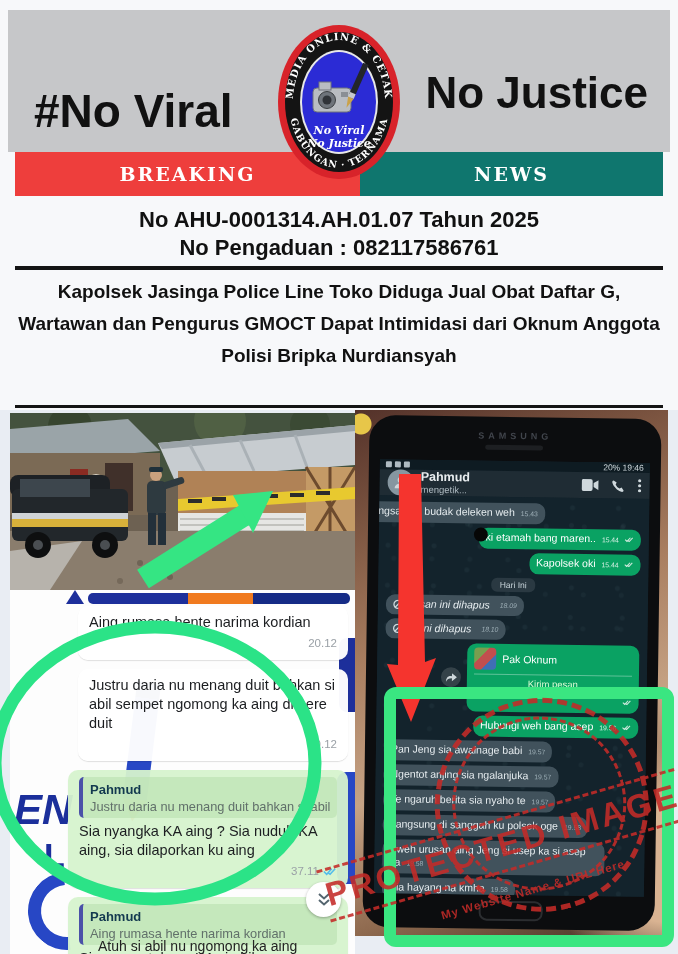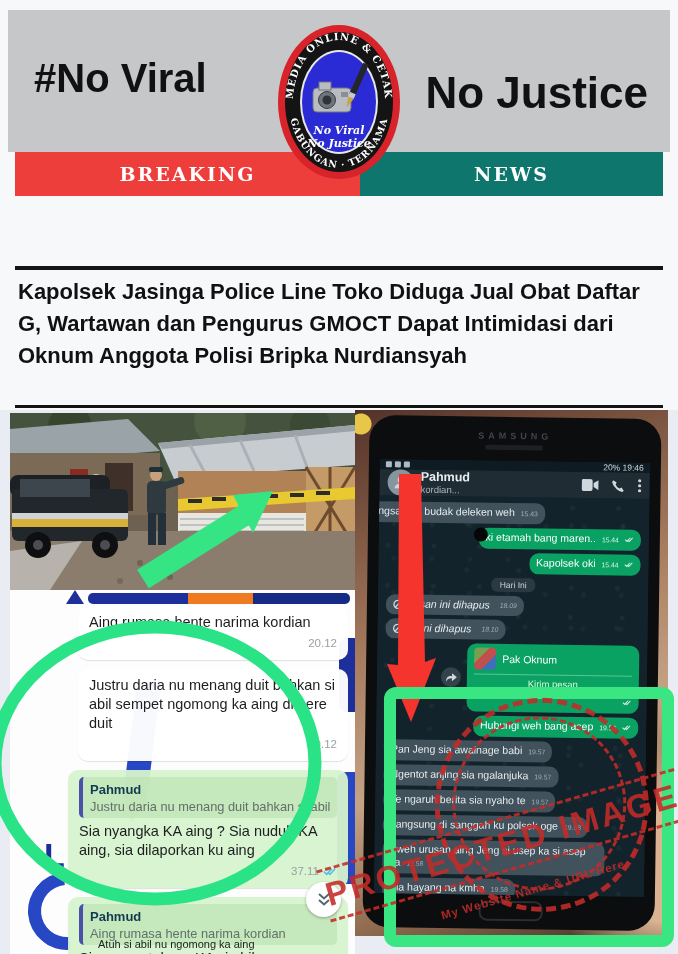--- a/index.html
+++ b/index.html
@@ -2,32 +2,32 @@
 <html><head>
 <meta charset="utf-8">
 <style>
   html,body{margin:0;padding:0}
   .page{position:relative;width:678px;height:954px;background:#f7f8fa;overflow:hidden;
         font-family:"Liberation Sans",sans-serif;color:#111}
   .a{position:absolute}
 
   
   .gray-band{left:8px;top:10px;width:662px;height:142px;background:#c6c7c9}
-  .hv-left{left:34px;top:56px;font-size:40px;font-weight:bold;letter-spacing:0px}
+  .hv-left{left:34px;top:84px;font-size:46px;font-weight:bold;letter-spacing:0px}
   .hv-right{right:30px;top:68px;font-size:44px;font-weight:bold}
   .band{top:152px;height:44px;display:flex;align-items:center;justify-content:center}
   .band-red{left:15px;width:345px;background:#ee3e3c}
   .band-dark{left:360px;width:303px;background:#0f766e}
   .band span{color:#fff;font-family:"DejaVu Serif",serif;font-weight:bold;font-size:19px;letter-spacing:2px}
   .logo{left:277px;top:22px;width:124px;height:160px;z-index:6}
 
   
   .reg{left:0;top:206px;width:678px;text-align:center;font-weight:bold;font-size:22px;line-height:28px}
   .hr1{left:15px;top:266px;width:648px;height:4px;background:#141414}
-  .headline{left:18px;top:276px;width:642px;font-weight:bold;font-size:22px;line-height:32px}
+  .headline{left:18px;top:276px;width:642px;text-align:center;font-weight:bold;font-size:19px;line-height:32px}
   .hr2{left:15px;top:405px;width:648px;height:3px;background:#141414}
 
   
   .collage{left:0;top:410px;width:678px;height:544px;background:#e9edf3}
 
   
   .police-photo{left:10px;top:3px;width:345px;height:177px;overflow:hidden;background:#6d6152}
 
   
   .phone-region{left:355px;top:0;width:313px;height:526px;overflow:hidden;
@@ -90,21 +90,21 @@
   .lchat{left:0;top:16px;width:345px;height:348px;display:flex;flex-direction:column;gap:9px;align-items:flex-end;padding-right:7px;box-sizing:border-box}
   .lbub{border-radius:10px;padding:7px 11px;font-size:14.5px;line-height:19px;color:#1c1e21;box-shadow:0 1px 1px rgba(0,0,0,.12)}
   .lwhite{background:rgba(255,255,255,.97);width:248px}
   .lgreen{background:rgba(214,243,205,.95);width:258px}
   .ltime{display:flex;justify-content:flex-end;align-items:center;gap:3px;font-size:11.5px;color:#9aa0a6;margin-top:2px}
   .quote{background:rgba(190,226,180,.7);border-left:4px solid #4a51a8;border-radius:5px;padding:3px 7px;margin-bottom:4px}
   .qname{font-weight:bold;font-size:13px;color:#13394f}
   .qtext{font-size:12.8px;line-height:16px;color:#61706a;white-space:nowrap;overflow:hidden}
   .scrollbtn{right:14px;top:292px;width:35px;height:35px;background:#fff;border-radius:50%;
              box-shadow:0 1px 3px rgba(0,0,0,.3);display:flex;flex-direction:column;align-items:center;justify-content:center}
-  .partial{left:88px;top:348px;font-size:11px;color:#222;white-space:nowrap}
+  .partial{left:88px;top:348px;font-size:14px;color:#222;white-space:nowrap}
 
   
   .green-frame{left:384px;top:277px;width:266px;height:236px;border:12px solid #3ae681;border-radius:12px;z-index:8}
   .wm{left:318px;top:330px;width:372px;height:222px;transform:rotate(-16deg);color:#c42b28;z-index:9;opacity:.88;pointer-events:none}
   .wm-circ{position:absolute;left:128px;top:-30px;width:204px;height:204px;border:5px dashed #c42b28;border-radius:50%}
   .wm-circ2{position:absolute;left:146px;top:-12px;width:168px;height:168px;border:3px dashed #c42b28;border-radius:50%}
   .wm-band{position:absolute;left:0;top:78px;width:100%;text-align:center;font-size:33px;font-weight:bold;letter-spacing:3px;
            border-top:3px dashed #c42b28;border-bottom:3px dashed #c42b28;padding:5px 0}
   .wm-sub{position:absolute;left:108px;top:150px;font-size:11.5px;font-weight:bold;letter-spacing:1px}.z7{z-index:7}
 </style>
@@ -153,20 +153,22 @@
         <rect x="77" y="40" width="6" height="34" fill="#23262a"></rect>
         <rect x="77" y="72" width="6" height="5" fill="#c6c9cd"></rect>
         <polygon points="77,77 83,77 80,88" fill="#caa24a"></polygon>
       </g>
       <text x="62" y="112" text-anchor="middle" font-family="DejaVu Serif, serif" font-style="italic" font-weight="bold" font-size="11" fill="#ffffff"><tspan>No Viral</tspan></text>
       <text x="62" y="125" text-anchor="middle" font-family="DejaVu Serif, serif" font-style="italic" font-weight="bold" font-size="11" fill="#ffffff"><tspan>No Justice</tspan></text>
     </svg>
   </div>
 
   <div class="a reg">
+    <div>No AHU-0001314.AH.01.07 Tahun 2025</div>
+    <div>No Pengaduan : 082117586761</div>
   </div>
   <div class="a hr1"></div>
   <div class="a headline">Kapolsek Jasinga Police Line Toko Diduga Jual Obat Daftar G, Wartawan dan Pengurus GMOCT Dapat Intimidasi dari Oknum Anggota Polisi Bripka Nurdiansyah</div>
   <div class="a hr2"></div>
 
   <div class="a collage">
 
     <div class="a police-photo">
       <svg width="345" height="177" viewBox="0 0 345 177">
         <rect x="0" y="0" width="345" height="70" fill="#44523e"></rect>
@@ -270,21 +272,21 @@
 
           <div class="wa-header">
             <div class="avatar">
               <svg width="16" height="16" viewBox="0 0 16 16">
                   <circle cx="8" cy="5.5" r="3" fill="#cfd6da"></circle>
                   <path d="M2,14 a6 5 0 0 1 12,0 z" fill="#cfd6da"></path>
                 </svg>
             </div>
             <div>
               <div class="wa-name">Pahmud</div>
-              <div class="wa-status">kordian...</div>
+              <div class="wa-status">mengetik...</div>
             </div>
             <div class="wa-hicons">
               <svg width="17" height="12" viewBox="0 0 17 12">
                   <rect x="0" y="0" width="11" height="12" rx="2" fill="#cfd8dc"></rect>
                   <polygon points="12,4 17,1 17,11 12,8" fill="#cfd8dc"></polygon>
                 </svg>
               <svg width="13" height="13" viewBox="0 0 13 13">
                   <path d="M2,1 C1,1 0,2 1,4 C2,7 6,11 9,12 C11,13 12,12 12,11 L10,8 L8,9 C6,8 5,7 4,5 L5,3 Z" fill="#cfd8dc"></path>
                 </svg>
               <svg width="4" height="14" viewBox="0 0 4 14">
@@ -359,20 +361,21 @@
     </div>
 
     <svg class="a z7" style="left:386px;top:64px" width="52" height="252" viewBox="0 0 52 252">
       <polygon points="13,0 35,0 39,188 50,184 25,248 1,190 12,191" fill="#f5342e"></polygon>
     </svg>
 
     <div class="a panel">
       <div class="a lh-tri"></div>
       <div class="a lh-bar"></div>
       <div class="a lh-pen"></div>
+      <div class="a lh-en">EN</div>
       <div class="a lh-l">L</div>
       <div class="a lh-c"></div>
       <div class="a lh-r1"></div>
       <div class="a lh-r2"></div>
 
       <div class="a lchat">
         <div class="lbub lwhite">
           <div>Aing rumasa hente narima kordian</div>
           <div class="ltime">
               <span>20.12</span>

